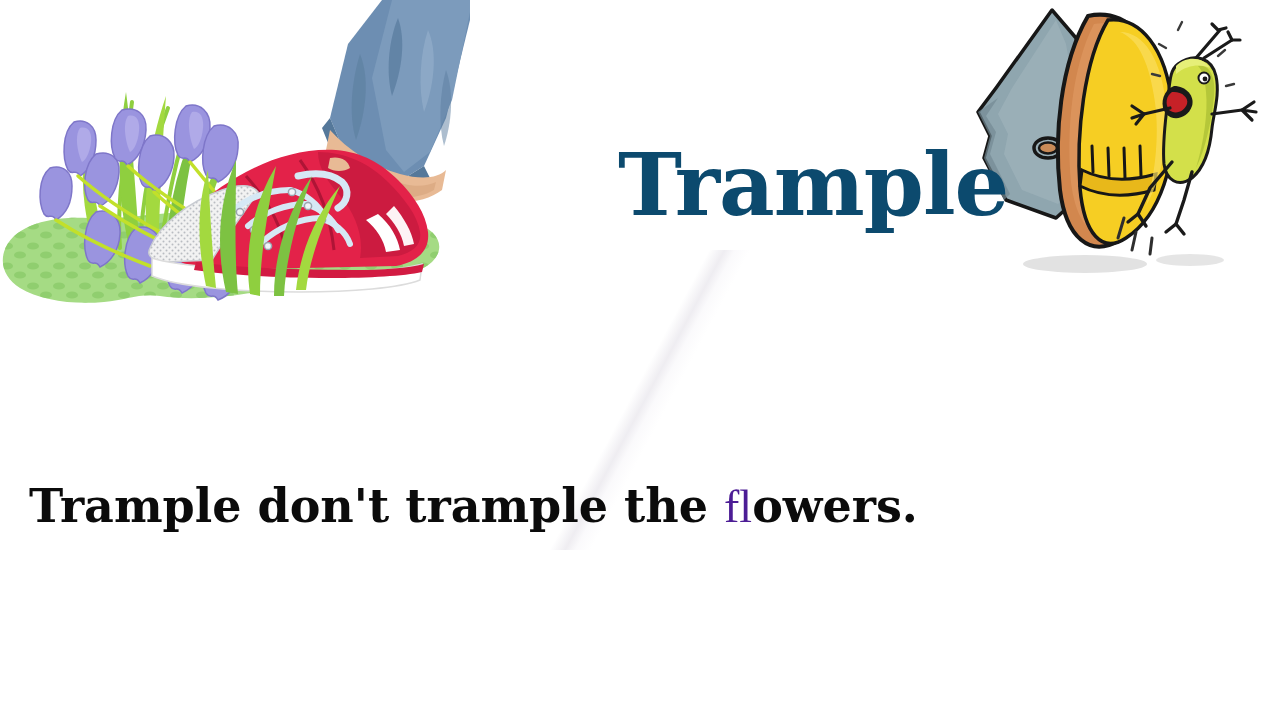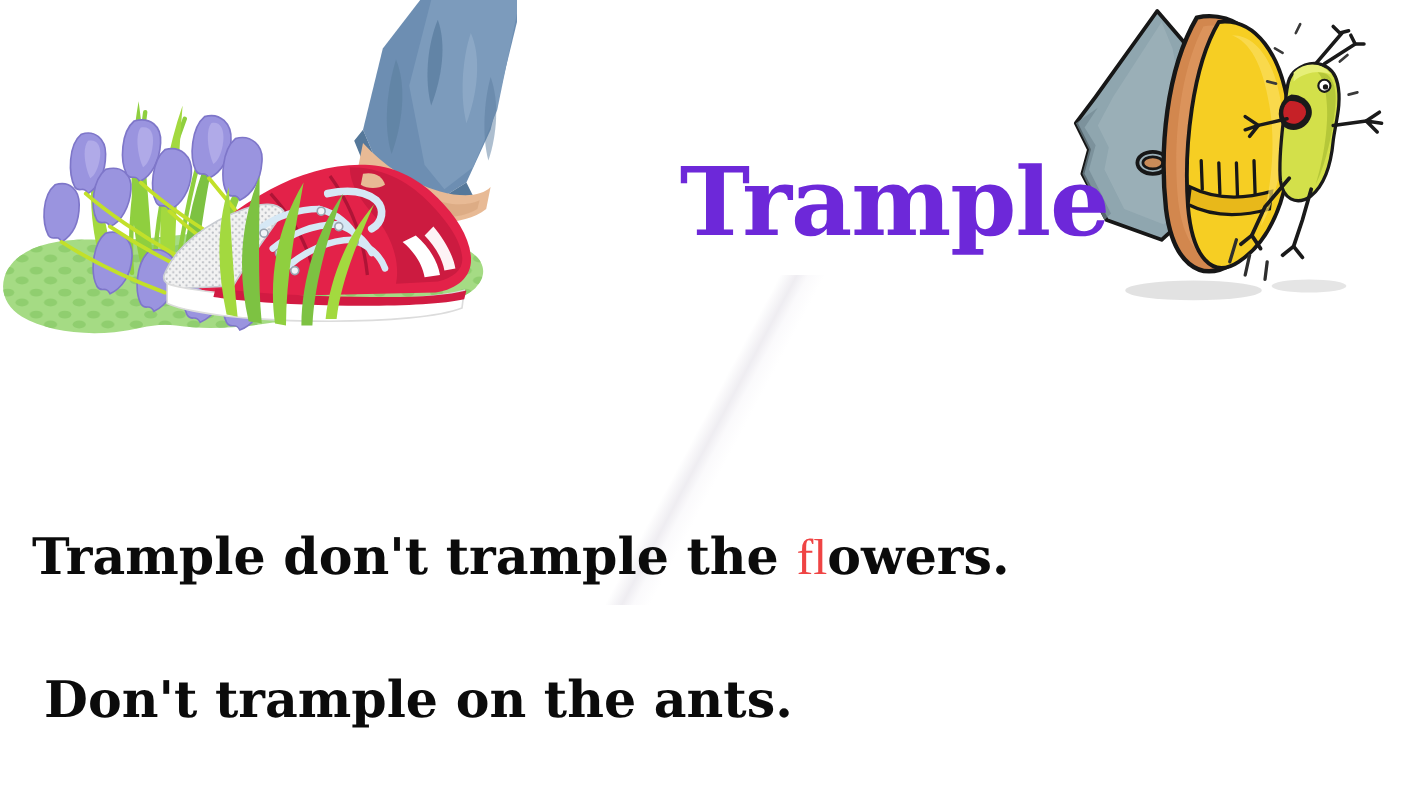--- a/index.html
+++ b/index.html
@@ -37,39 +37,39 @@
   
   #title {
     position: absolute;
     left: 618px;
     top: 140px;
     font-family: "DejaVu Serif", "Liberation Serif", serif;
     font-weight: 700;
     font-size: 86px;
     line-height: 1.05;
     letter-spacing: -1px;
-    color: #6d28d9;
+    color: #0c4a6e;
     white-space: nowrap;
   }
 
   
   .sentence {
     position: absolute;
     font-family: "DejaVu Serif", "Liberation Serif", serif;
     font-weight: 700;
     font-size: 46px;
     line-height: 1.1;
     color: #0b0b0b;
     white-space: nowrap;
   }
   #sentence-1 { left: 29px; top: 481px; }
   #sentence-2 { left: 40px; top: 611px; }
   
   .ligature-fl {
-    color: #ef4444;
+    color: #4c1d95;
     font-weight: 400;
     font-family: "Liberation Serif", serif;
   }
 
   
   #art-left {
     position: absolute;
     left: 0px;
     top: 0px;
     width: 470px;
@@ -345,15 +345,14 @@
           <path d="M192,236 L190,252"></path>
         </g>
       </g>
     </svg>
   </div>
 
   <div id="title">Trample</div>
 
   <div class="sentence" id="sentence-1"><span>Trample don't trample the </span><span class="ligature-fl">fl</span><span>owers.</span></div>
 
-  <div class="sentence" id="sentence-2"><span>Don't trample on the ants.</span></div>
 
 </div>
 
 </body></html>

